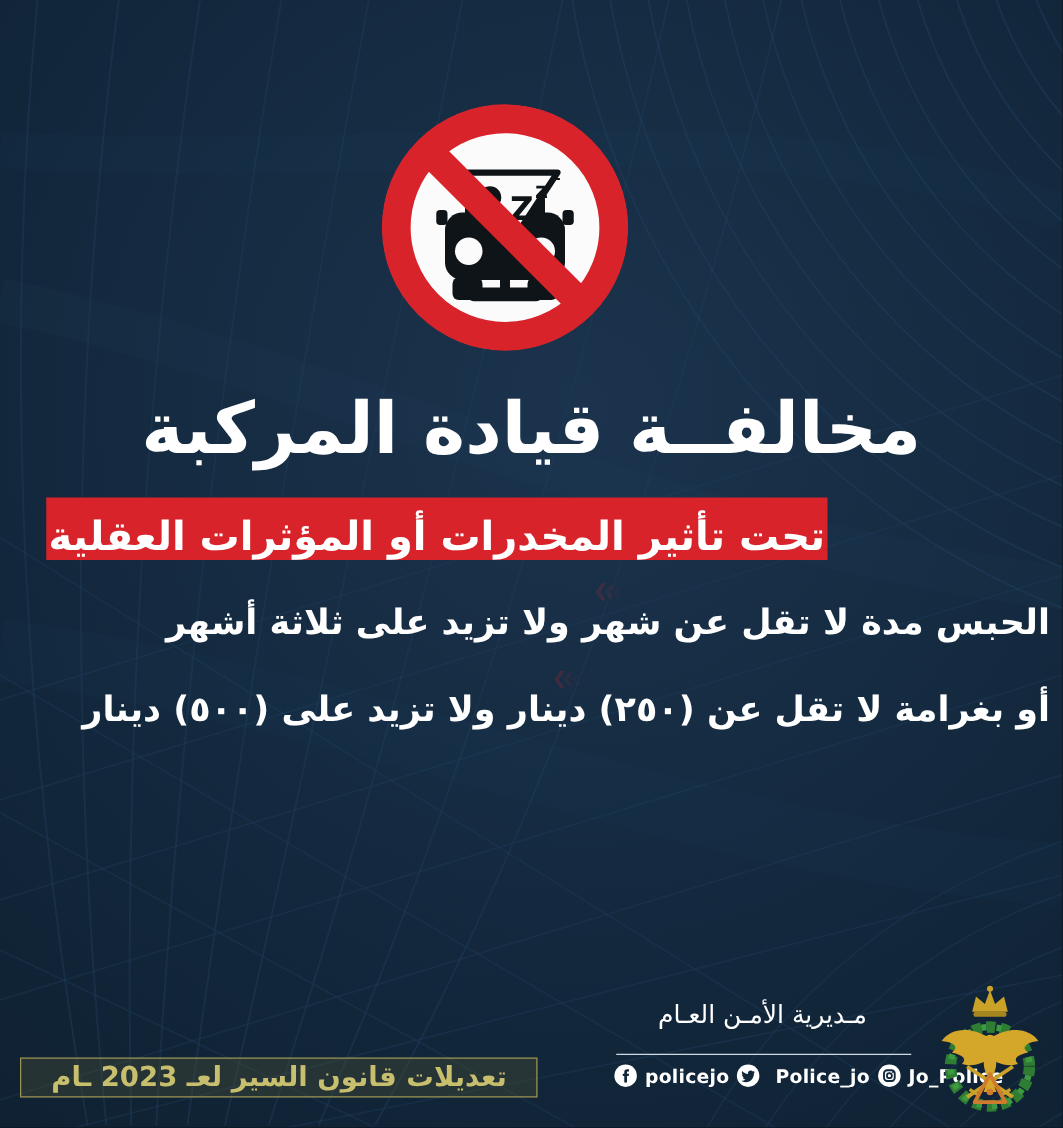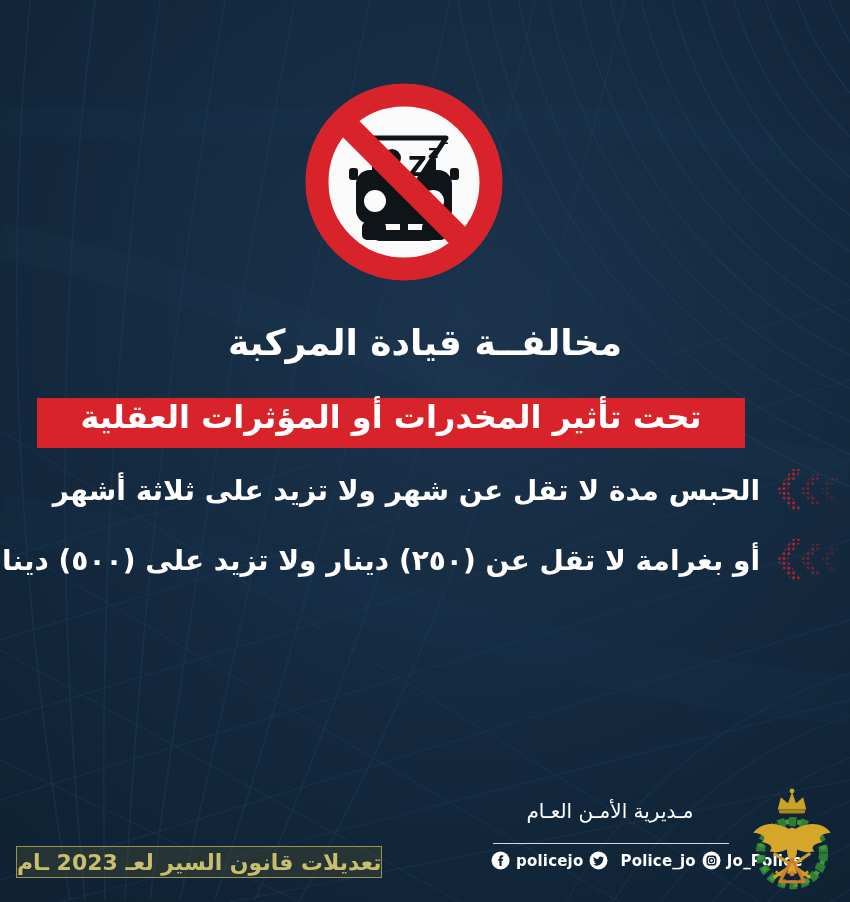--- a/index.html
+++ b/index.html
@@ -6,42 +6,42 @@
   .poster{
     position:relative;width:850px;height:902px;overflow:hidden;
     font-family:"DejaVu Sans",sans-serif;color:#ffffff;
     background:
       radial-gradient(circle at 55% 36%, #1b334d 0%, #152b41 45%, #12263a 70%, #0f2132 100%);
   }
   .bg{position:absolute;left:0;top:0;width:850px;height:902px;}
   .sign{position:absolute;left:302px;top:80px;width:204px;height:204px;}
   .title{
     position:absolute;top:308px;left:0;width:100%;margin:0;text-align:center;
-    direction:rtl;font-size:36px;font-weight:bold;color:#fff;line-height:70px;
+    direction:rtl;font-size:57px;font-weight:bold;color:#fff;line-height:70px;
   }
   .banner{
-    position:absolute;left:37px;top:398px;width:708px;height:50px;background:#d8232a;
-    display:flex;align-items:flex-start;justify-content:center;direction:rtl;
+    position:absolute;left:37px;top:398px;width:625px;height:50px;background:#d8232a;
+    display:flex;align-items:flex-end;justify-content:center;direction:rtl;
   }
   .banner .btxt{font-size:32px;font-weight:bold;color:#fff;white-space:nowrap;}
   .bullet{
     position:absolute;right:10px;height:48px;display:flex;direction:rtl;
-    align-items:center;column-gap:12px;
+    align-items:center;column-gap:12px;flex-direction:column;
   }
   .b1{top:466px}.b2{top:536px}.b3{top:605px}
   .bullet .btext{font-size:28px;font-weight:bold;color:#fff;white-space:nowrap;}
   .bline2{
     position:absolute;top:674px;left:0;width:100%;text-align:center;direction:rtl;
     font-size:28px;font-weight:bold;color:#fff;
   }
   .law-note{
     position:absolute;left:16px;top:846px;height:30px;min-width:320px;
     display:flex;align-items:center;justify-content:center;
     border:1.5px solid #9a9352;background:rgba(88,90,50,0.30);
-    padding:0 0;direction:rtl;color:#c8bf6e;font-size:22px;font-weight:bold;white-space:nowrap;
+    padding:0 24px;direction:rtl;color:#c8bf6e;font-size:22px;font-weight:bold;white-space:nowrap;
   }
   .org{
     position:absolute;left:489px;top:799px;width:242px;text-align:center;direction:rtl;
     font-size:20px;font-weight:normal;color:#fff;padding-bottom:9px;
   }
   .org-underline{
     position:absolute;left:493px;top:843px;width:236px;height:0;
     border-bottom:1.8px solid rgba(230,238,245,0.9);
   }
   .social{

